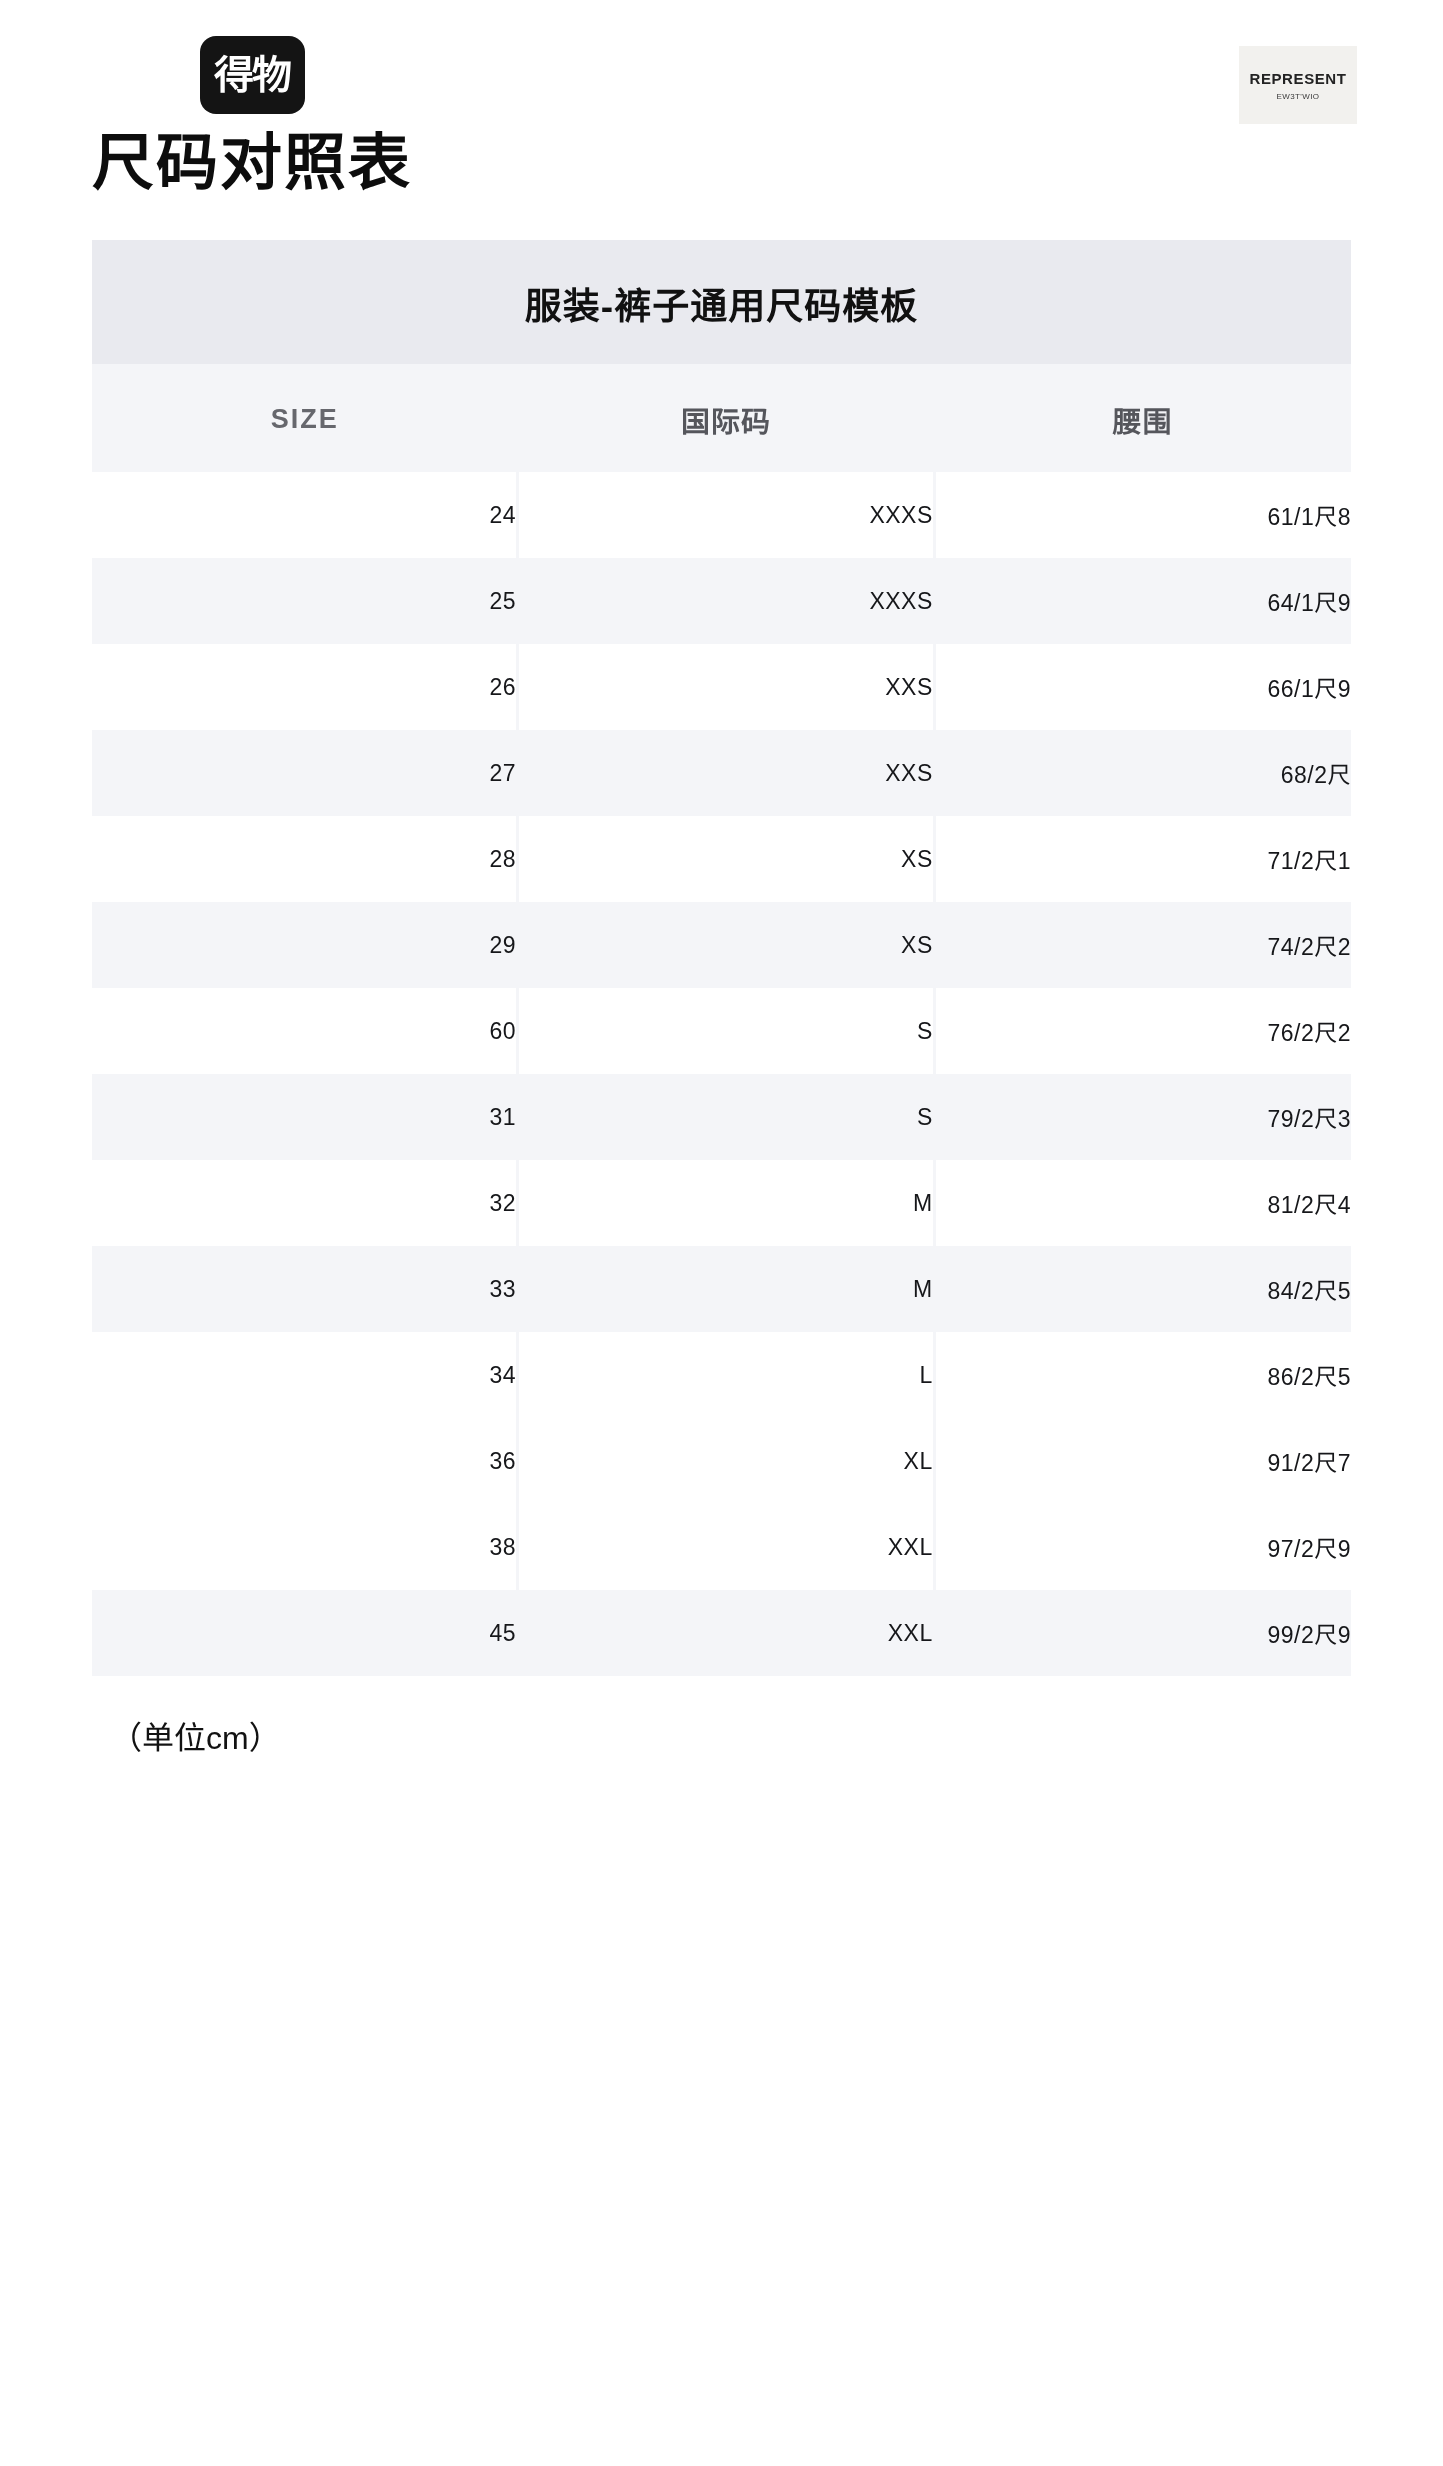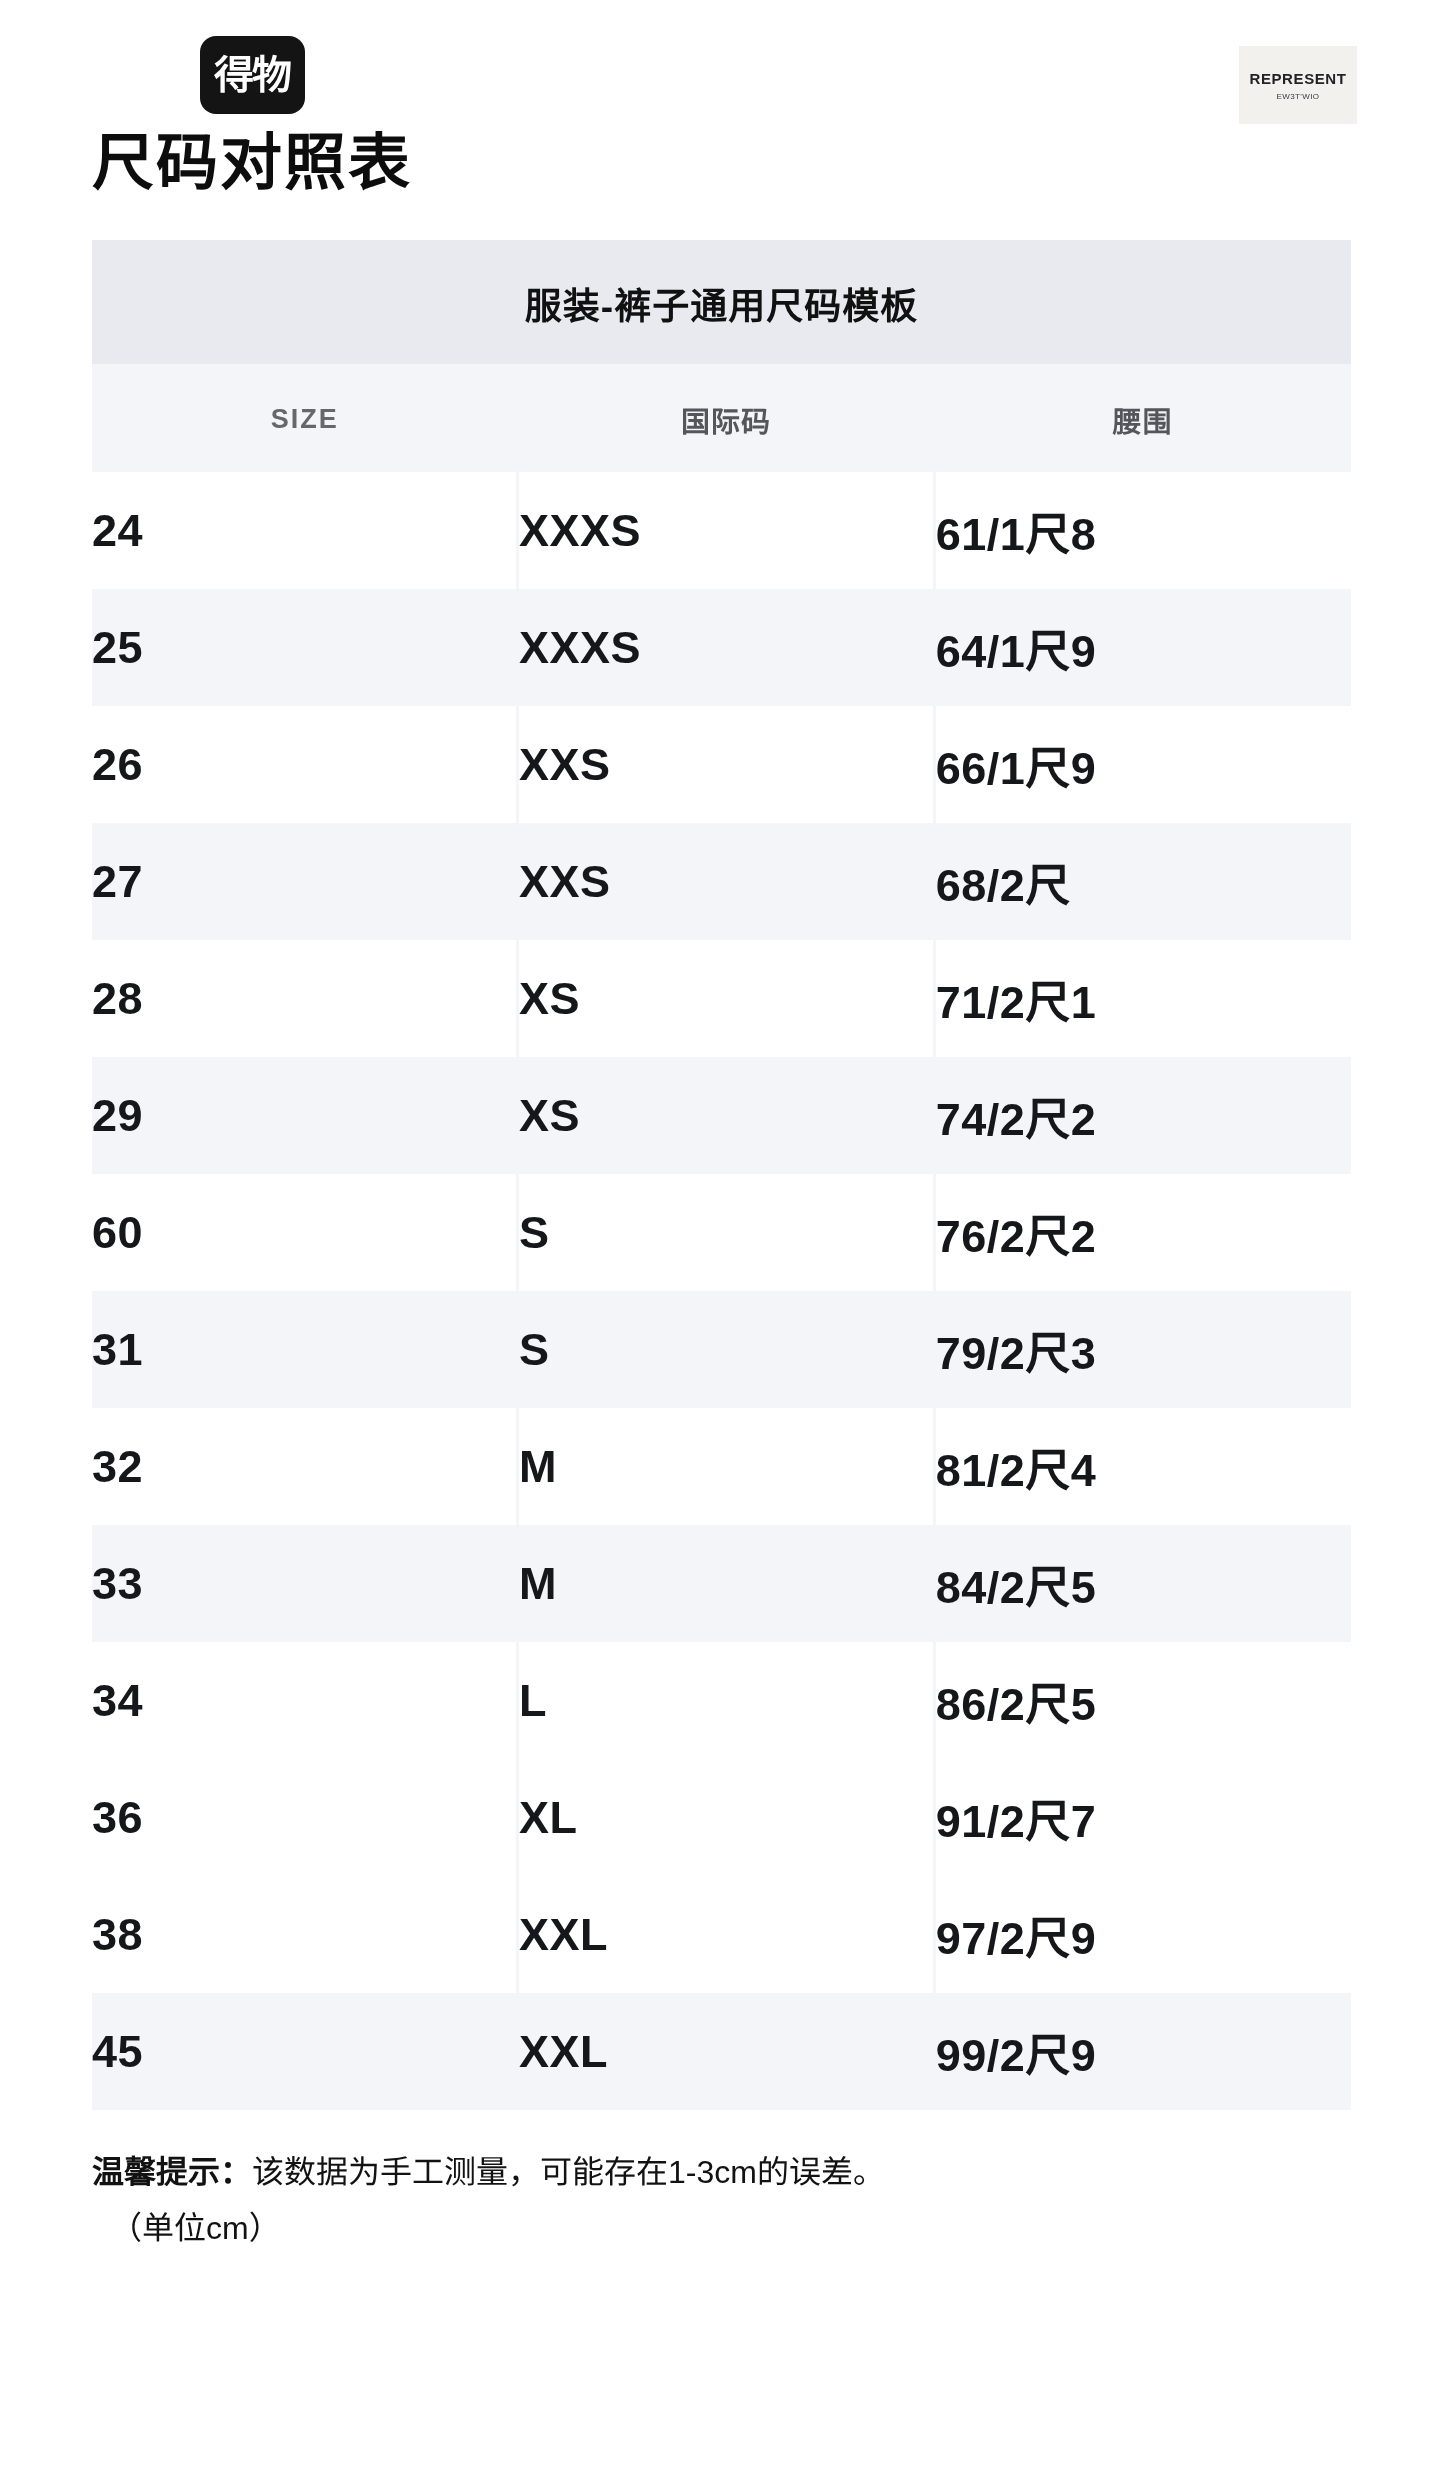--- a/index.html
+++ b/index.html
@@ -120,28 +120,27 @@
     text-align: center;
     background: #f4f5f8;
     letter-spacing: 1px;
   }
   table.size-table th.size-col {
     font-size: 27px;
     letter-spacing: 2px;
     color: #66676d;
   }
   table.size-table td {
-    font-size: 45px;
+    font-size: 23px;
     color: #16171a;
-    text-align: left;
+    text-align: right;
     padding: 26px 0 26px;
     border-right: 3px solid #f4f5f8;
     background: #ffffff;
     letter-spacing: 0.5px;
-    font-weight: bold;
   }
   table.size-table td:last-child { border-right: none; }
   table.size-table tr.alt td {
     background: #f4f5f8;
   }
 
   
   .note {
     margin: 34px 92px 0 92px;
     font-size: 32px;
@@ -260,19 +259,16 @@
         <tr class="alt">
           <td>45</td>
           <td>XXL</td>
           <td>99/2尺9</td>
         </tr>
       </tbody>
     </table>
   </div>
 
   <div class="note">
-    <div>
-      <b>温馨提示：</b><span>该数据为手工测量，可能存在1-3cm的误差。</span>
-    </div>
     <div class="note-line2">（单位cm）</div>
   </div>
 
 </div>
 
 </body></html>

